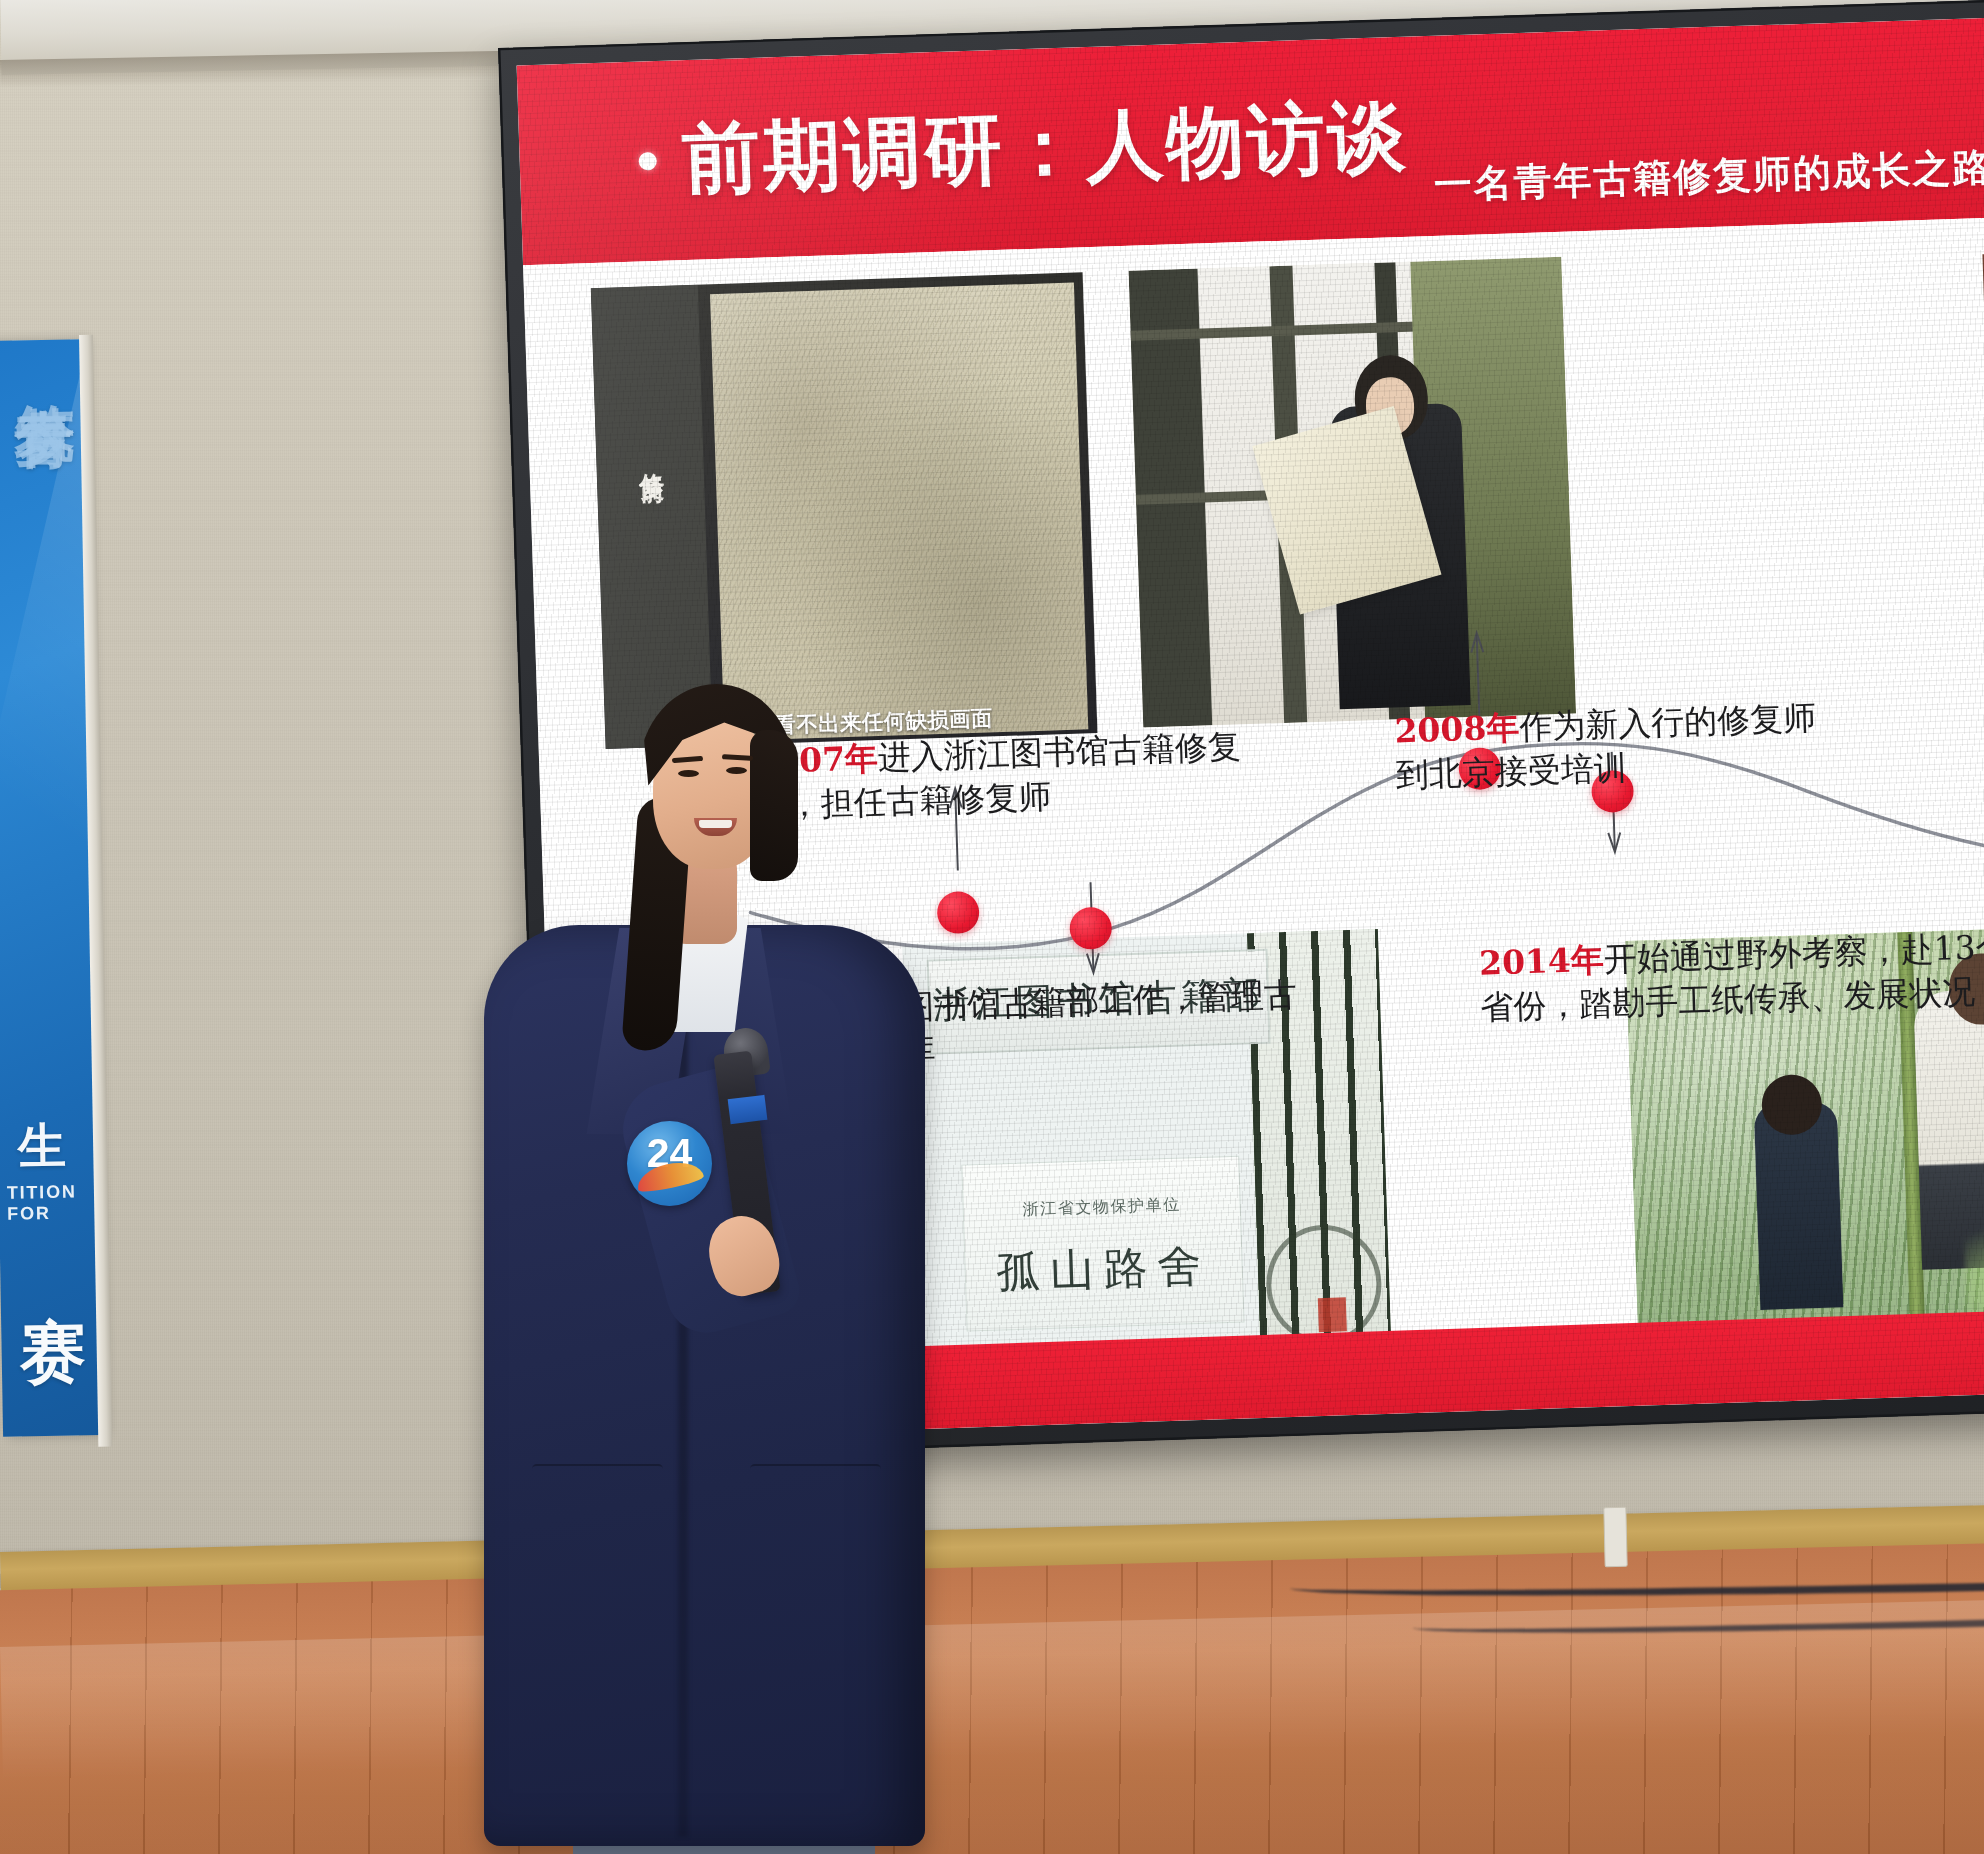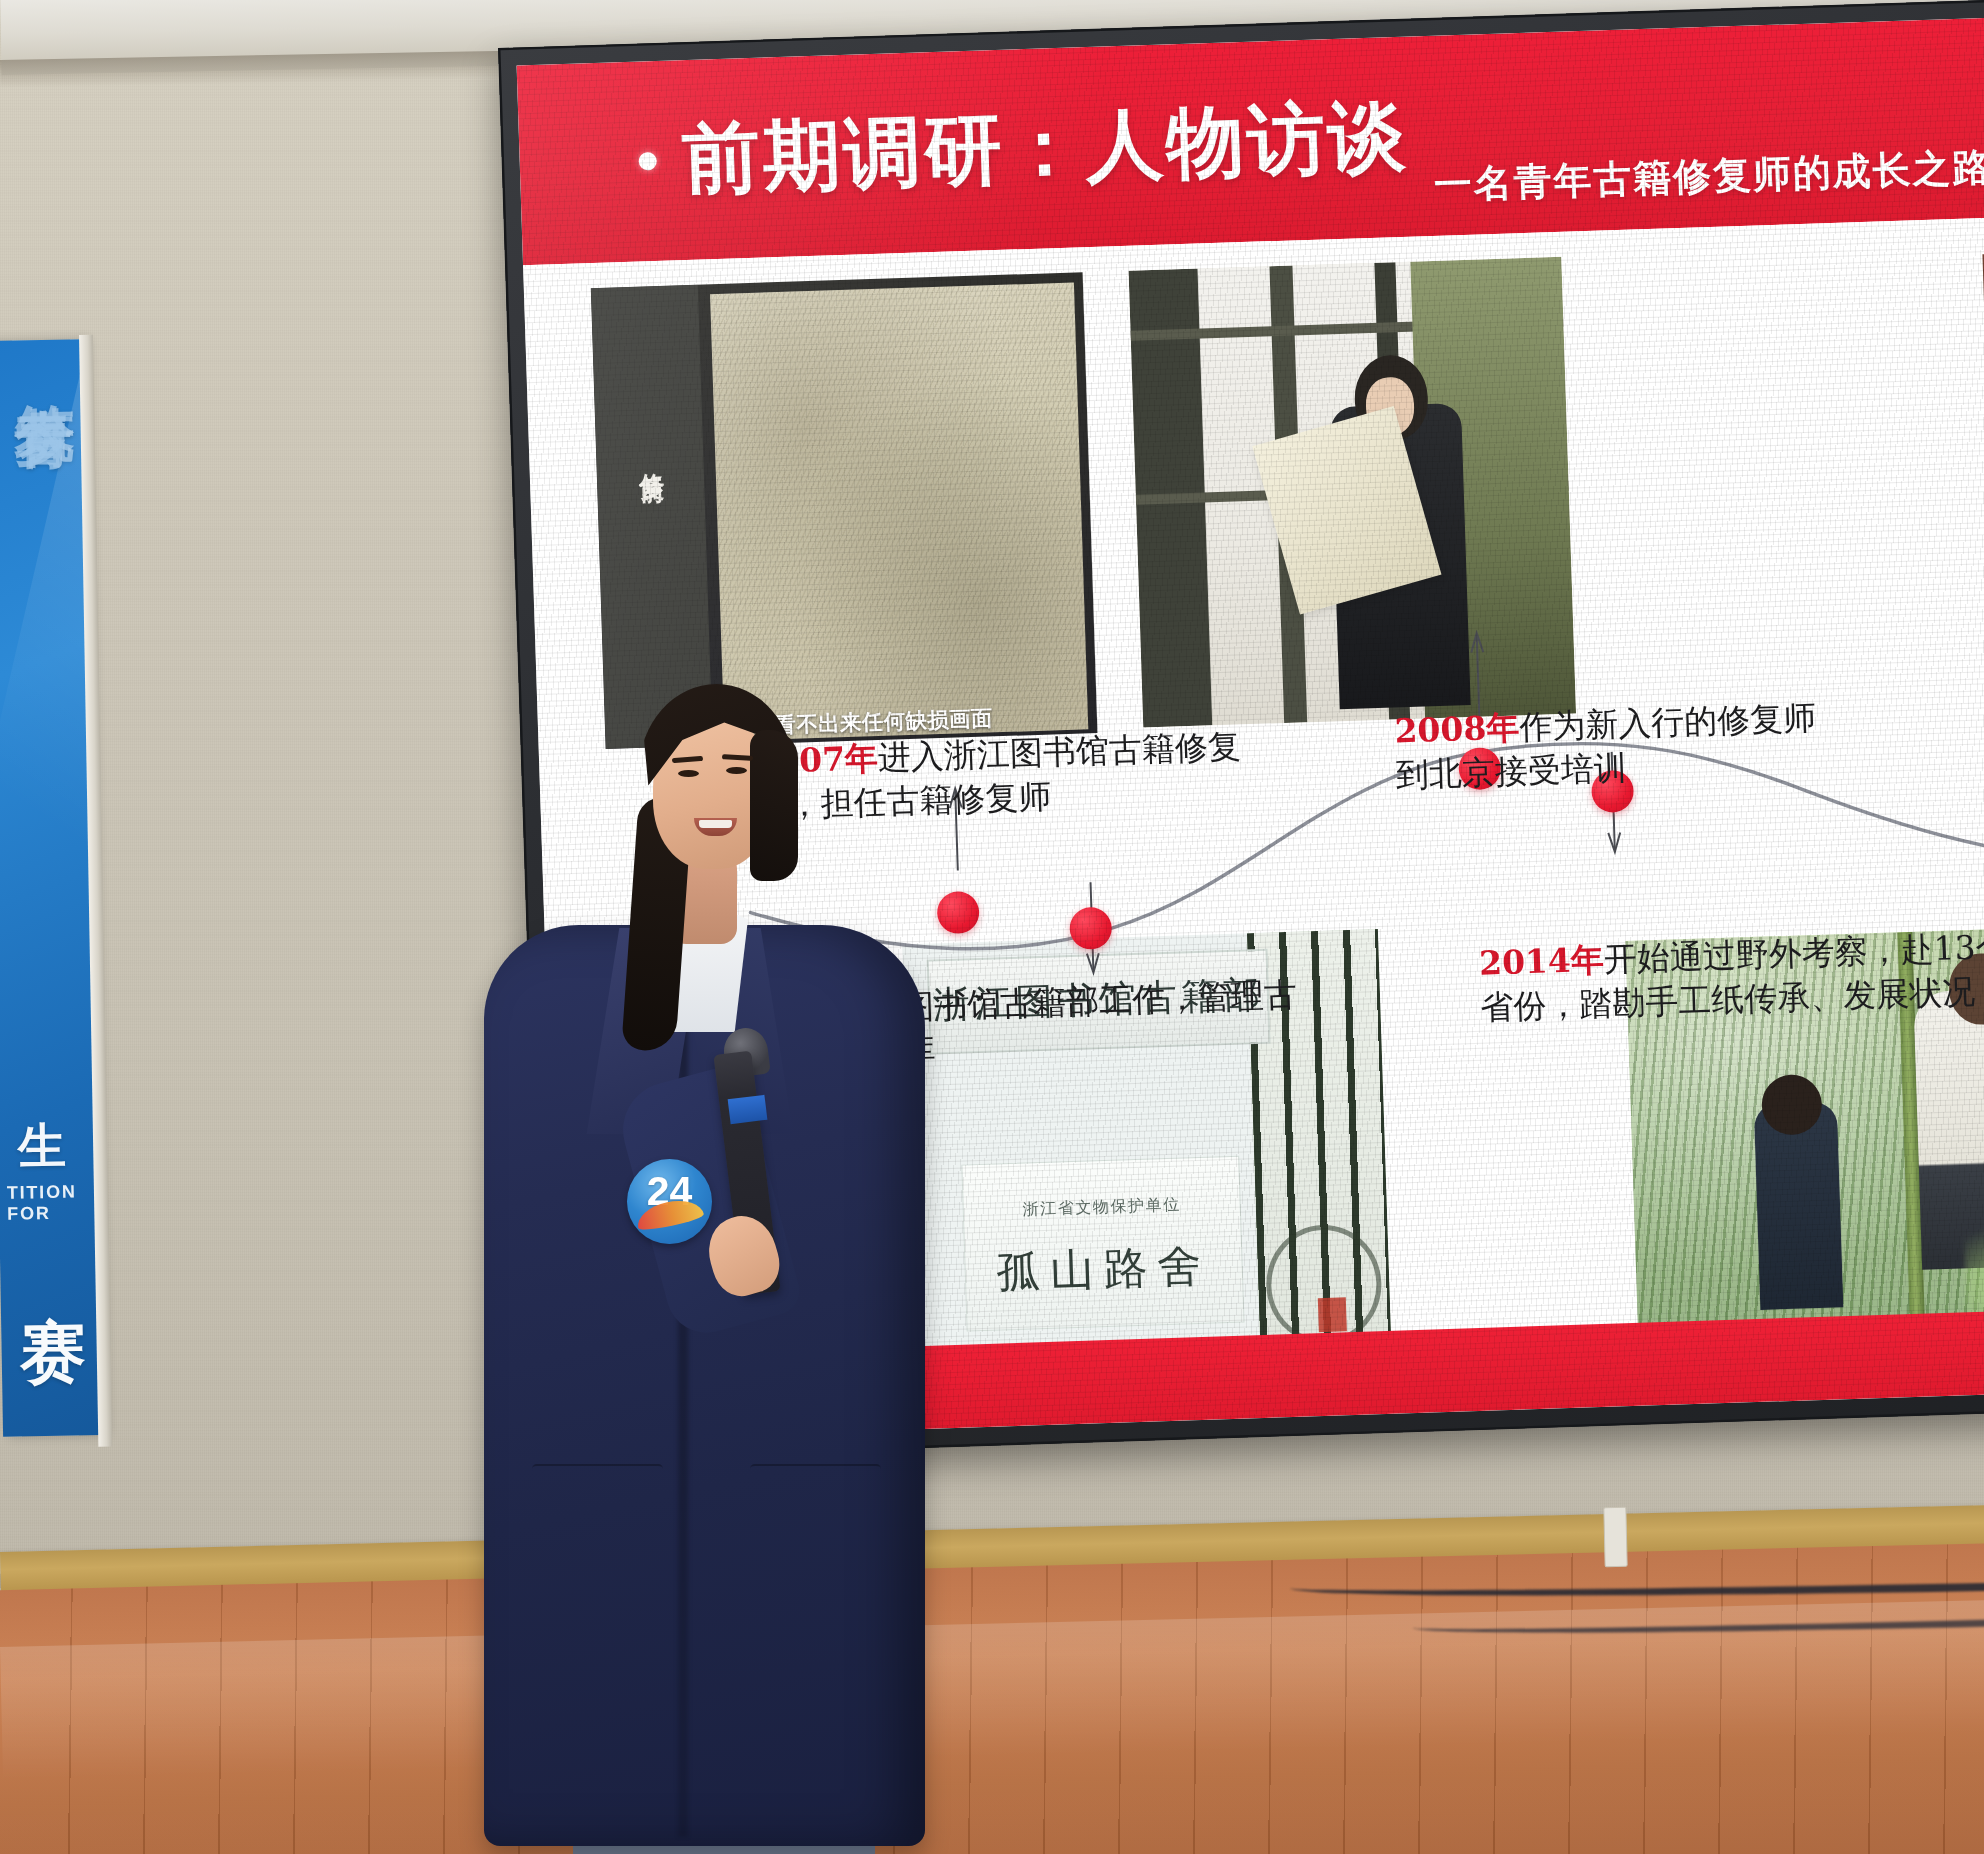--- a/index.html
+++ b/index.html
@@ -428,21 +428,21 @@
   .mic-band{
     position:absolute;left:257px;top:498px;width:37px;height:24.6px;
     background:linear-gradient(180deg,#2f6fd0,#1d53a8);transform:rotate(-7deg);
   }
   .mic-led{
     position:absolute;left:265px;top:675px;width:13.5px;height:13.5px;
     background:#ff6a2a;border-radius:50%;box-shadow:0 0 7.1px rgba(255,106,42,.8);
     transform:rotate(-7deg);
   }
   .badge{
-    position:absolute;left:155px;top:560px;width:85px;height:85px;border-radius:50%;
+    position:absolute;left:155px;top:522px;width:85px;height:85px;border-radius:50%;
     background:radial-gradient(circle at 38% 28%, #6db6ea 0%, #2f86cf 45%, #1b66b2 100%);
     box-shadow:0 3.2px 7.1px rgba(0,0,0,.3);overflow:hidden;
     display:flex;align-items:flex-start;justify-content:center;
   }
   .badge span{
     color:#fff;font-size:41px;font-weight:700;margin-top:8.7px;
     text-shadow:0 1.2px 3.2px rgba(0,0,0,.25);
   }
   .badge-swoosh{
     position:absolute;left:8.7px;bottom:18px;width:67px;height:24px;

